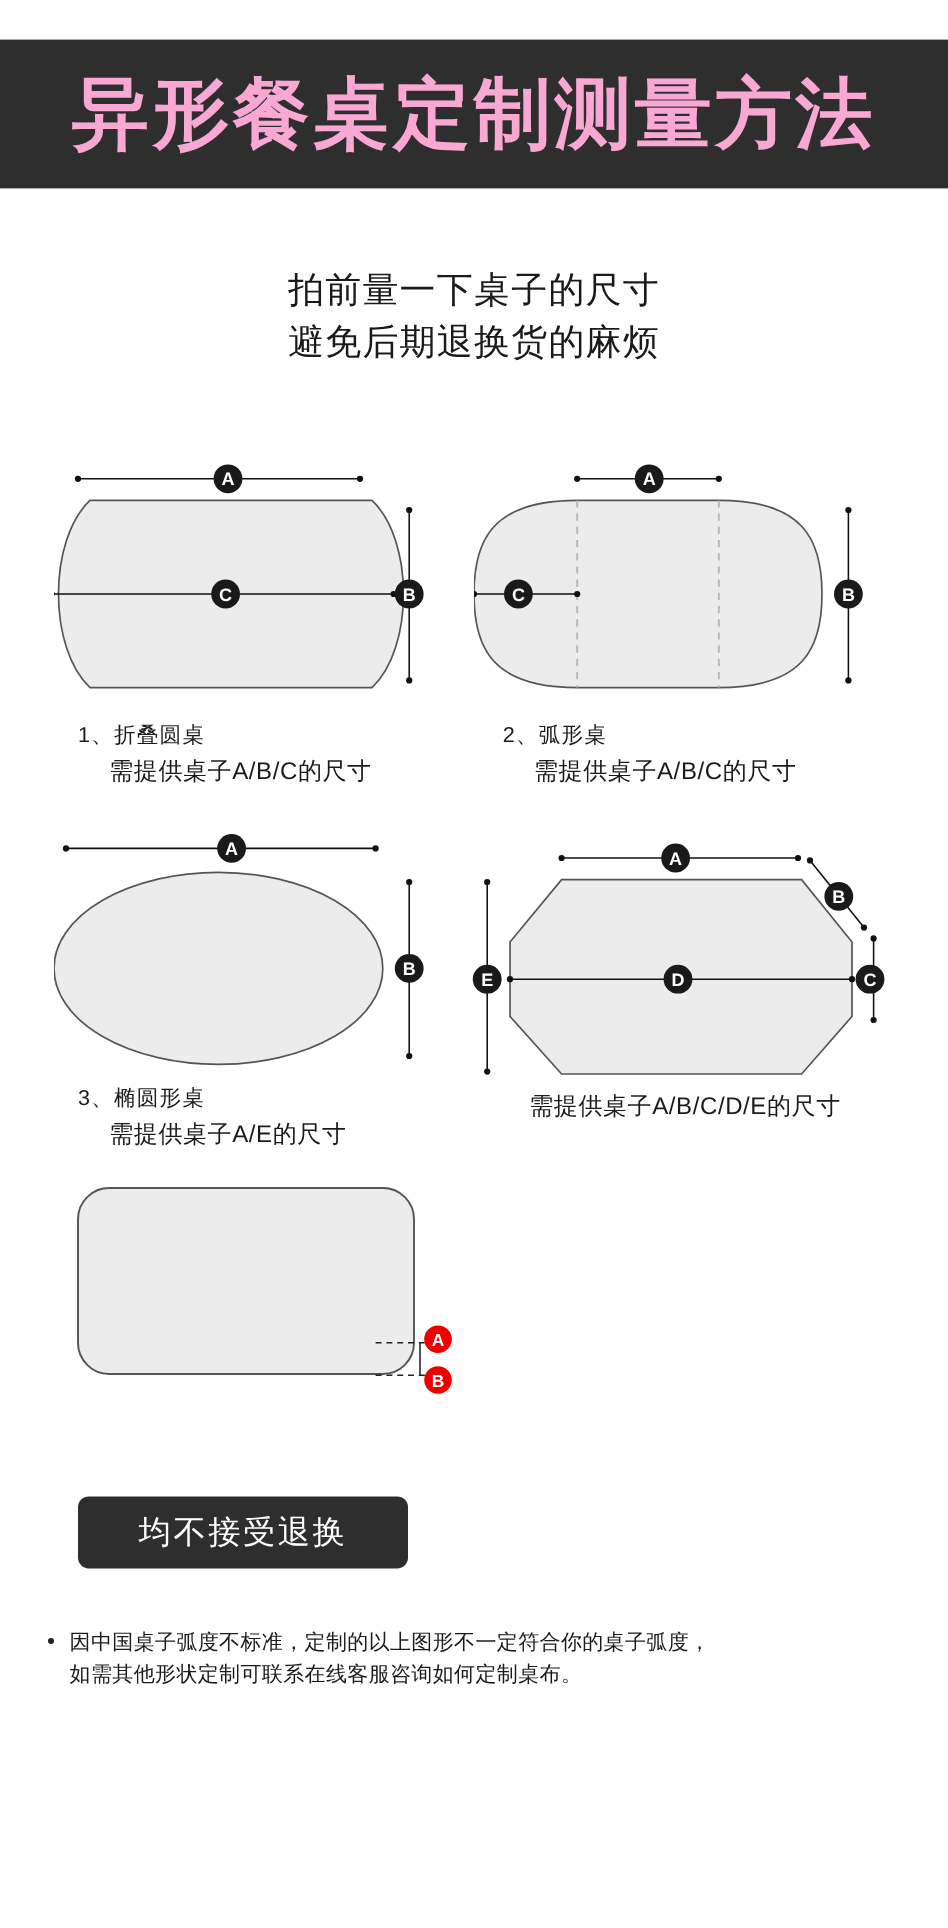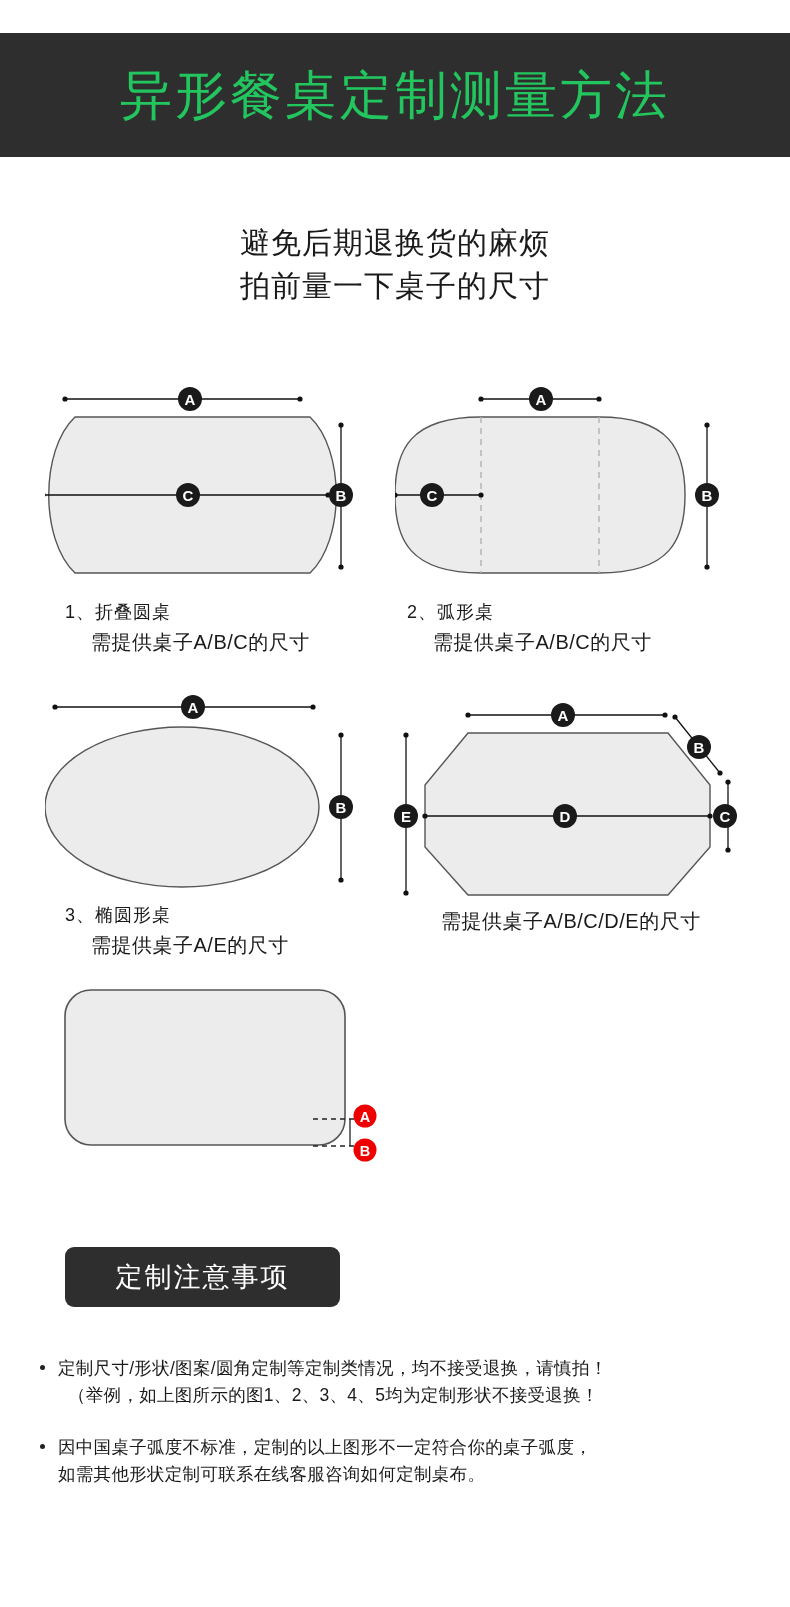--- a/index.html
+++ b/index.html
@@ -22,24 +22,24 @@
     left: 0;
     top: 33px;
     width: 790px;
     height: 124px;
     background: #2e2e2e;
     display: flex;
     align-items: center;
     justify-content: center;
   }
   .header-title {
-    color: #22c55e;
-    font-size: 52px;
+    color: #f9a8d4;
+    font-size: 64px;
     letter-spacing: 3px;
-    font-weight: 400;
+    font-weight: 700;
     line-height: 1;
   }
 
   
   .subtitle {
     position: absolute;
     left: 0;
     top: 222px;
     width: 790px;
     text-align: center;
@@ -128,22 +128,22 @@
   .notice-item .line.indent { padding-left: 10px; }
 </style>
 </head>
 <body>
 
 <div class="header-banner">
   <div class="header-title">异形餐桌定制测量方法</div>
 </div>
 
 <div class="subtitle">
+  <div>拍前量一下桌子的尺寸</div>
   <div>避免后期退换货的麻烦</div>
-  <div>拍前量一下桌子的尺寸</div>
 </div>
 
 <div class="diagrams">
 
   <div class="diagram-cell" style="left:45px; top:0px;">
     <svg class="svg-box" width="345" height="220" viewBox="0 0 345 220">
 
       <path d="M 30 42 L 265 42 C 300 75, 300 165, 265 198 L 30 198 C -5 165, -5 75, 30 42 Z" fill="#ececec" stroke="#555555" stroke-width="1.4"></path>
 
       <line x1="20" y1="24" x2="255" y2="24" stroke="#111111" stroke-width="1.3"></line>
@@ -203,21 +203,21 @@
       </g>
       <g>
         <circle cx="37" cy="120" r="12" fill="#1a1a1a"></circle>
         <text x="37" y="125.5" text-anchor="middle" fill="#ffffff" font-size="15" font-family="'Liberation Sans',sans-serif" font-weight="bold">C</text>
       </g>
       <g>
         <circle cx="312" cy="120" r="12" fill="#1a1a1a"></circle>
         <text x="312" y="125.5" text-anchor="middle" fill="#ffffff" font-size="15" font-family="'Liberation Sans',sans-serif" font-weight="bold">B</text>
       </g>
     </svg>
-    <div class="caption" style="left:12px; top:225px;">
+    <div class="caption" style="left:24px; top:225px;">
       <div class="cap-main">2、弧形桌</div>
       <div class="cap-sub">需提供桌子A/B/C的尺寸</div>
     </div>
   </div>
 
   <div class="diagram-cell" style="left:45px; top:310px;">
     <svg class="svg-box" width="345" height="215" viewBox="0 0 345 215">
       <ellipse cx="137" cy="122" rx="137" ry="80" fill="#ececec" stroke="#555555" stroke-width="1.4"></ellipse>
 
       <line x1="10" y1="22" x2="268" y2="22" stroke="#111111" stroke-width="1.3"></line>
@@ -310,27 +310,22 @@
       <g>
         <circle cx="320" cy="170" r="11.5" fill="#ee0000"></circle>
         <text x="320" y="175.5" text-anchor="middle" fill="#ffffff" font-size="14.5" font-family="'Liberation Sans',sans-serif" font-weight="bold">B</text>
       </g>
     </svg>
   </div>
 
 </div>
 
 <div class="notice-pill">
-  <span>定制注意事项</span>
+  <span>均不接受退换</span>
 </div>
 
 <div class="notice-list">
-  <div class="notice-item">
-    <span class="dot"></span>
-    <div class="line">定制尺寸/形状/图案/圆角定制等定制类情况，均不接受退换，请慎拍！</div>
-    <div class="line indent">（举例，如上图所示的图1、2、3、4、5均为定制形状不接受退换！</div>
-  </div>
   <div class="notice-item">
     <span class="dot"></span>
     <div class="line">因中国桌子弧度不标准，定制的以上图形不一定符合你的桌子弧度，</div>
     <div class="line">如需其他形状定制可联系在线客服咨询如何定制桌布。</div>
   </div>
 </div>
 
 </body></html>

